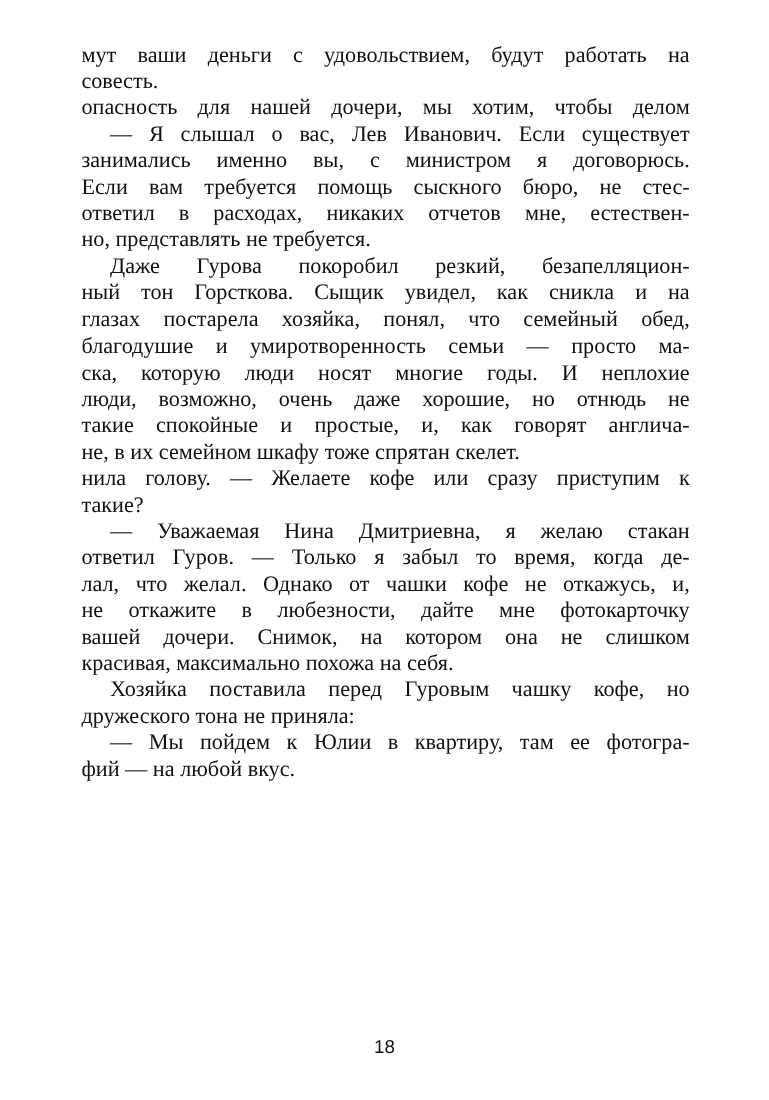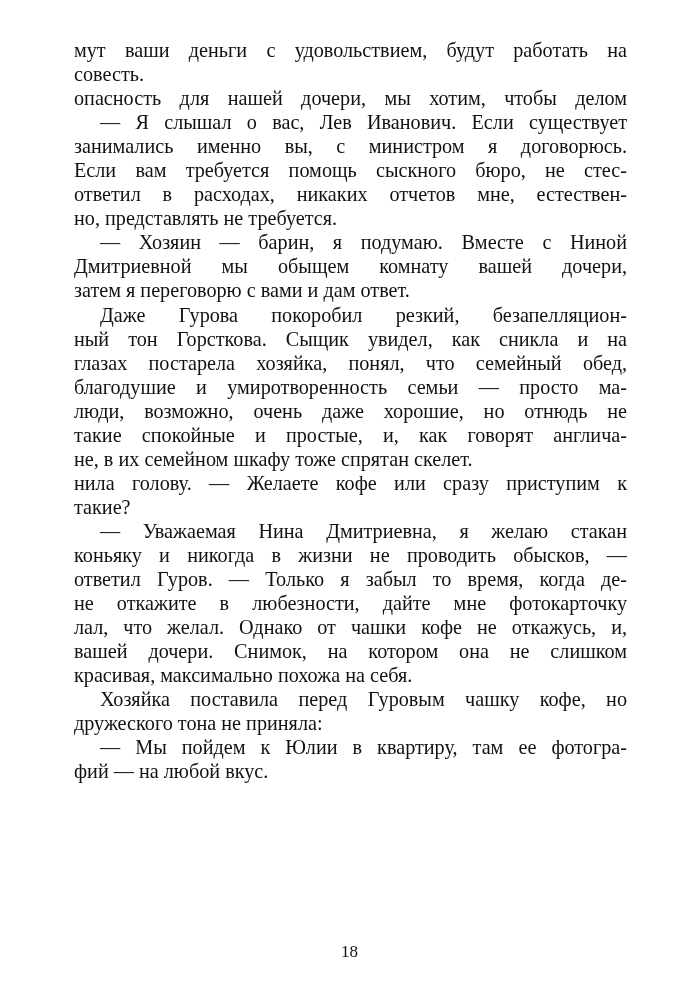--- a/index.html
+++ b/index.html
@@ -36,21 +36,21 @@
   }
   .line.indent {
     padding-left: 26px;
   }
   .page-number {
     position: absolute;
     left: 0;
     width: 699px;
     top: 942px;
     text-align: center;
-    font-family: Liberation Serif, serif;
+    font-family: Liberation Sans, sans-serif;
     font-size: 17px;
     color: #111111;
   }
 </style>
 </head>
 <body>
 
 <div class="page">
 
   <div>
@@ -60,49 +60,44 @@
 
   <div>
     <span class="line">опасность для нашей дочери, мы хотим, чтобы делом</span>
     <span class="line indent">— Я слышал о вас, Лев Иванович. Если существует</span>
     <span class="line">занимались именно вы, с министром я договорюсь.</span>
     <span class="line">Если вам требуется помощь сыскного бюро, не стес-</span>
     <span class="line">ответил в расходах, никаких отчетов мне, естествен-</span>
     <span class="line last">но, представлять не требуется.</span>
   </div>
 
-  <div>
-    <span class="line indent">— Хозяин — барин, я подумаю. Вместе с Ниной</span>
-    <span class="line">Дмитриевной мы обыщем комнату вашей дочери,</span>
-    <span class="line last">затем я переговорю с вами и дам ответ.</span>
-  </div>
 
 
 
   <div>
     <span class="line indent">Даже Гурова покоробил резкий, безапелляцион-</span>
     <span class="line">ный тон Горсткова. Сыщик увидел, как сникла и на</span>
     <span class="line">глазах постарела хозяйка, понял, что семейный обед,</span>
     <span class="line">благодушие и умиротворенность семьи — просто ма-</span>
+    <span class="line">ска, которую люди носят многие годы. И неплохие</span>
     <span class="line">люди, возможно, очень даже хорошие, но отнюдь не</span>
     <span class="line">такие спокойные и простые, и, как говорят англича-</span>
     <span class="line last">не, в их семейном шкафу тоже спрятан скелет.</span>
   </div>
 
   <div>
     <span class="line">нила голову. — Желаете кофе или сразу приступим к</span>
     <span class="line last">такие?</span>
   </div>
 
   <div>
     <span class="line indent">— Уважаемая Нина Дмитриевна, я желаю стакан</span>
-    <span class="line">коньяку и никогда в жизни не проводить обысков, —</span>
     <span class="line">ответил Гуров. — Только я забыл то время, когда де-</span>
+    <span class="line">лал, что желал. Однако от чашки кофе не откажусь, и,</span>
     <span class="line">не откажите в любезности, дайте мне фотокарточку</span>
-    <span class="line">лал, что желал. Однако от чашки кофе не откажусь, и,</span>
     <span class="line">вашей дочери. Снимок, на котором она не слишком</span>
     <span class="line last">красивая, максимально похожа на себя.</span>
   </div>
 
   <div>
     <span class="line indent">Хозяйка поставила перед Гуровым чашку кофе, но</span>
     <span class="line last">дружеского тона не приняла:</span>
   </div>
 
   <div>

